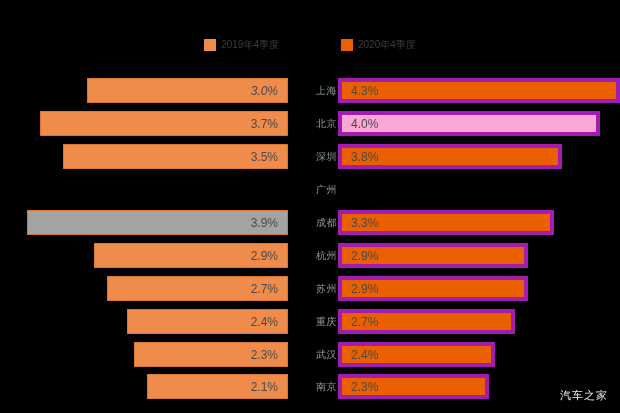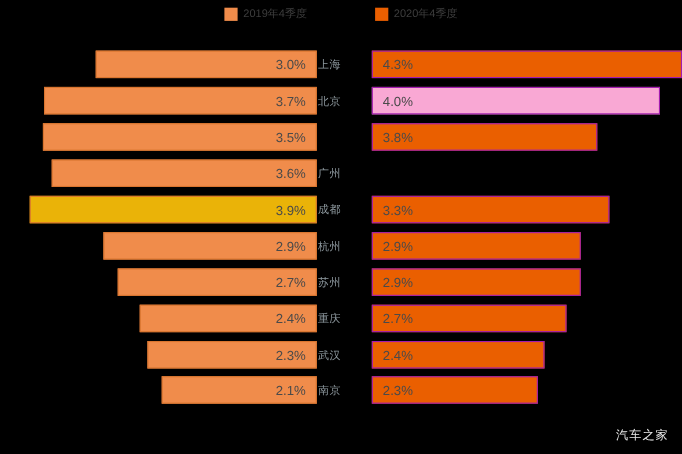--- a/index.html
+++ b/index.html
@@ -3,21 +3,21 @@
 <meta charset="utf-8">
 <style>
   html,body{margin:0;padding:0;}
   body{
     width:620px;height:413px;
     background:#000000;
     font-family:"Liberation Sans","DejaVu Sans",sans-serif;
     overflow:hidden;
     position:relative;
   }
-  #chart-root{position:absolute;inset:0;}
+  #chart-root{position:absolute;inset:0;margin-top:32px;}
 
   
   .legend{
     position:absolute;left:0;top:0;width:620px;height:26px;
     display:flex;justify-content:center;align-items:center;gap:62px;
   }
   .legend-item{display:flex;align-items:center;gap:5px;}
   .legend-swatch{width:12px;height:12px;display:block;}
   .legend-label{
     font-size:10px;line-height:12px;color:#3d3d3d;white-space:nowrap;
@@ -43,37 +43,37 @@
     display:flex;align-items:center;justify-content:flex-end;
     padding-right:9px;
   }
   .bar-left .val{
     font-size:12px;color:#4a4a4a;white-space:nowrap;
   }
 
   
   .cat-pane{
     position:absolute;left:289px;top:0;width:48px;height:25px;
-    display:flex;align-items:center;justify-content:flex-start;
+    display:flex;align-items:center;justify-content:flex-end;
   }
   .cat-label{
     font-size:10px;color:#8f9aa0;white-space:nowrap;
     font-family:"DejaVu Sans",sans-serif;
     letter-spacing:0.5px;
   }
 
   
   .right-pane{
     position:absolute;left:338px;top:0;width:282px;height:25px;
     display:flex;justify-content:flex-start;align-items:center;
   }
   .bar-right{
     height:25px;box-sizing:border-box;
     background:#EA5F00;
-    border:1px solid #a21caf;
+    border:4px solid #a21caf;
     display:flex;align-items:center;justify-content:flex-start;
     padding-left:9px;
   }
   .bar-right .val{
     font-size:12px;color:#4a4a4a;white-space:nowrap;
   }
 
   
   .watermark{
     position:absolute;right:12px;bottom:10px;
@@ -94,21 +94,21 @@
     </div>
     <div class="legend-item">
       <span class="legend-swatch" style="background:#EA5F00"></span>
       <span class="legend-label">2020年4季度</span>
     </div>
   </div>
 
   <div class="plot" id="plot-area">
       <div class="row" style="top: 0px;">
         <div class="left-pane">
-          <div class="bar-left" style="width: 200.93px; background: rgb(240, 140, 75);">
+          <div class="bar-left" style="width: 200.93px; background: rgb(240, 140, 75); font-style: italic;">
             <span class="val">3.0%</span>
           </div>
         </div>
         <div class="cat-pane">
           <span class="cat-label">上海</span>
         </div>
         <div class="right-pane">
           <div class="bar-right" style="width: 282px; background: rgb(234, 95, 0);">
             <span class="val">4.3%</span>
           </div>
@@ -124,43 +124,41 @@
           <span class="cat-label">北京</span>
         </div>
         <div class="right-pane">
           <div class="bar-right" style="width: 262.326px; background: #f9a8d4;">
             <span class="val">4.0%</span>
           </div>
         </div>
       </div>
       <div class="row" style="top: 66px;">
         <div class="left-pane">
-          <div class="bar-left" style="width: 249px; background: rgb(240, 140, 75);">
+          <div class="bar-left" style="width: 225px; background: rgb(240, 140, 75);">
             <span class="val">3.5%</span>
           </div>
         </div>
-        <div class="right-pane">
-          <div class="bar-right" style="width: 205px; background: rgb(234, 95, 0); text-align: center;">
+        <div class="cat-pane">
+          <span class="cat-label">深圳</span>
+        </div>
+        <div class="right-pane">
+          <div class="bar-right" style="width: 224px; background: rgb(234, 95, 0); text-align: center;">
             <span class="val">3.8%</span>
           </div>
         </div>
       </div>
       <div class="row" style="top: 99px;">
-        <div class="left-pane">
-          <div class="bar-left" style="width: 241.116px; background: rgb(240, 140, 75);">
-            <span class="val">3.6%</span>
-          </div>
-        </div>
         <div class="cat-pane">
           <span class="cat-label">广州</span>
         </div>
       </div>
       <div class="row" style="top: 132px;">
         <div class="left-pane">
-          <div class="bar-left" style="width: 261.209px; background: #eab308;">
+          <div class="bar-left" style="width: 261.209px; background: #a3a3a3;">
             <span class="val">3.9%</span>
           </div>
         </div>
         <div class="cat-pane">
           <span class="cat-label">成都</span>
         </div>
         <div class="right-pane">
           <div class="bar-right" style="width: 216.419px; background: rgb(234, 95, 0);">
             <span class="val">3.3%</span>
           </div>

